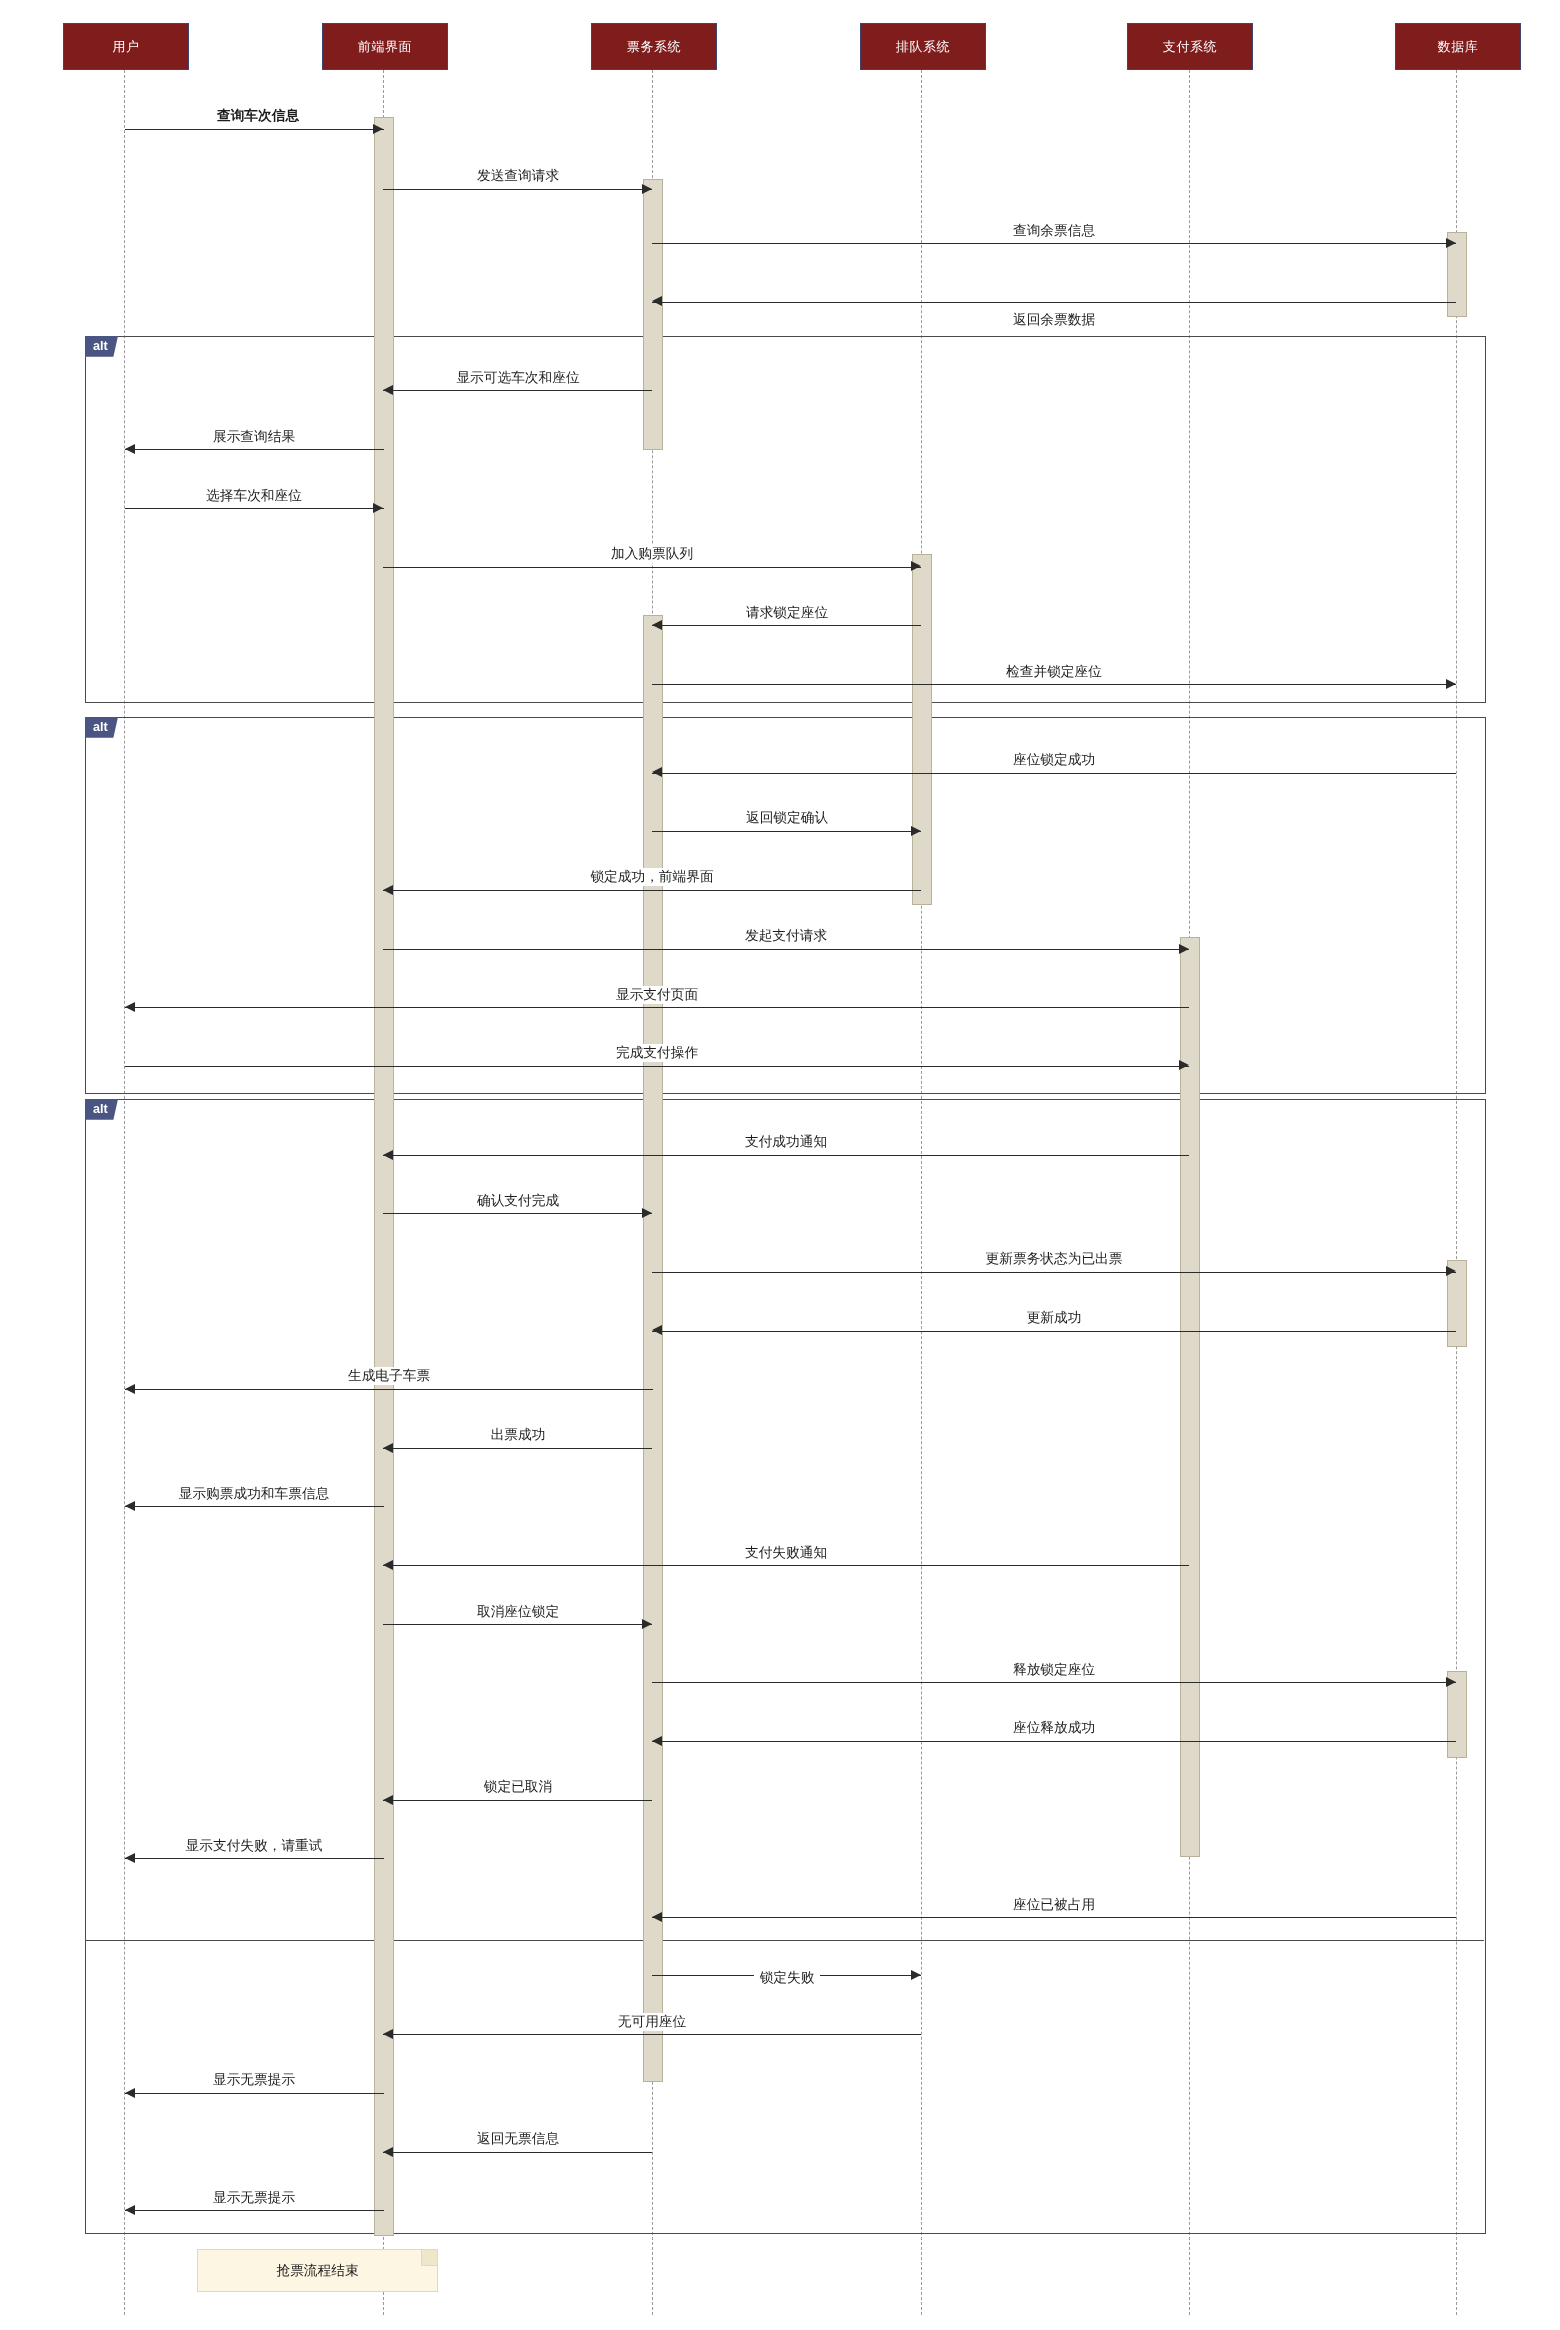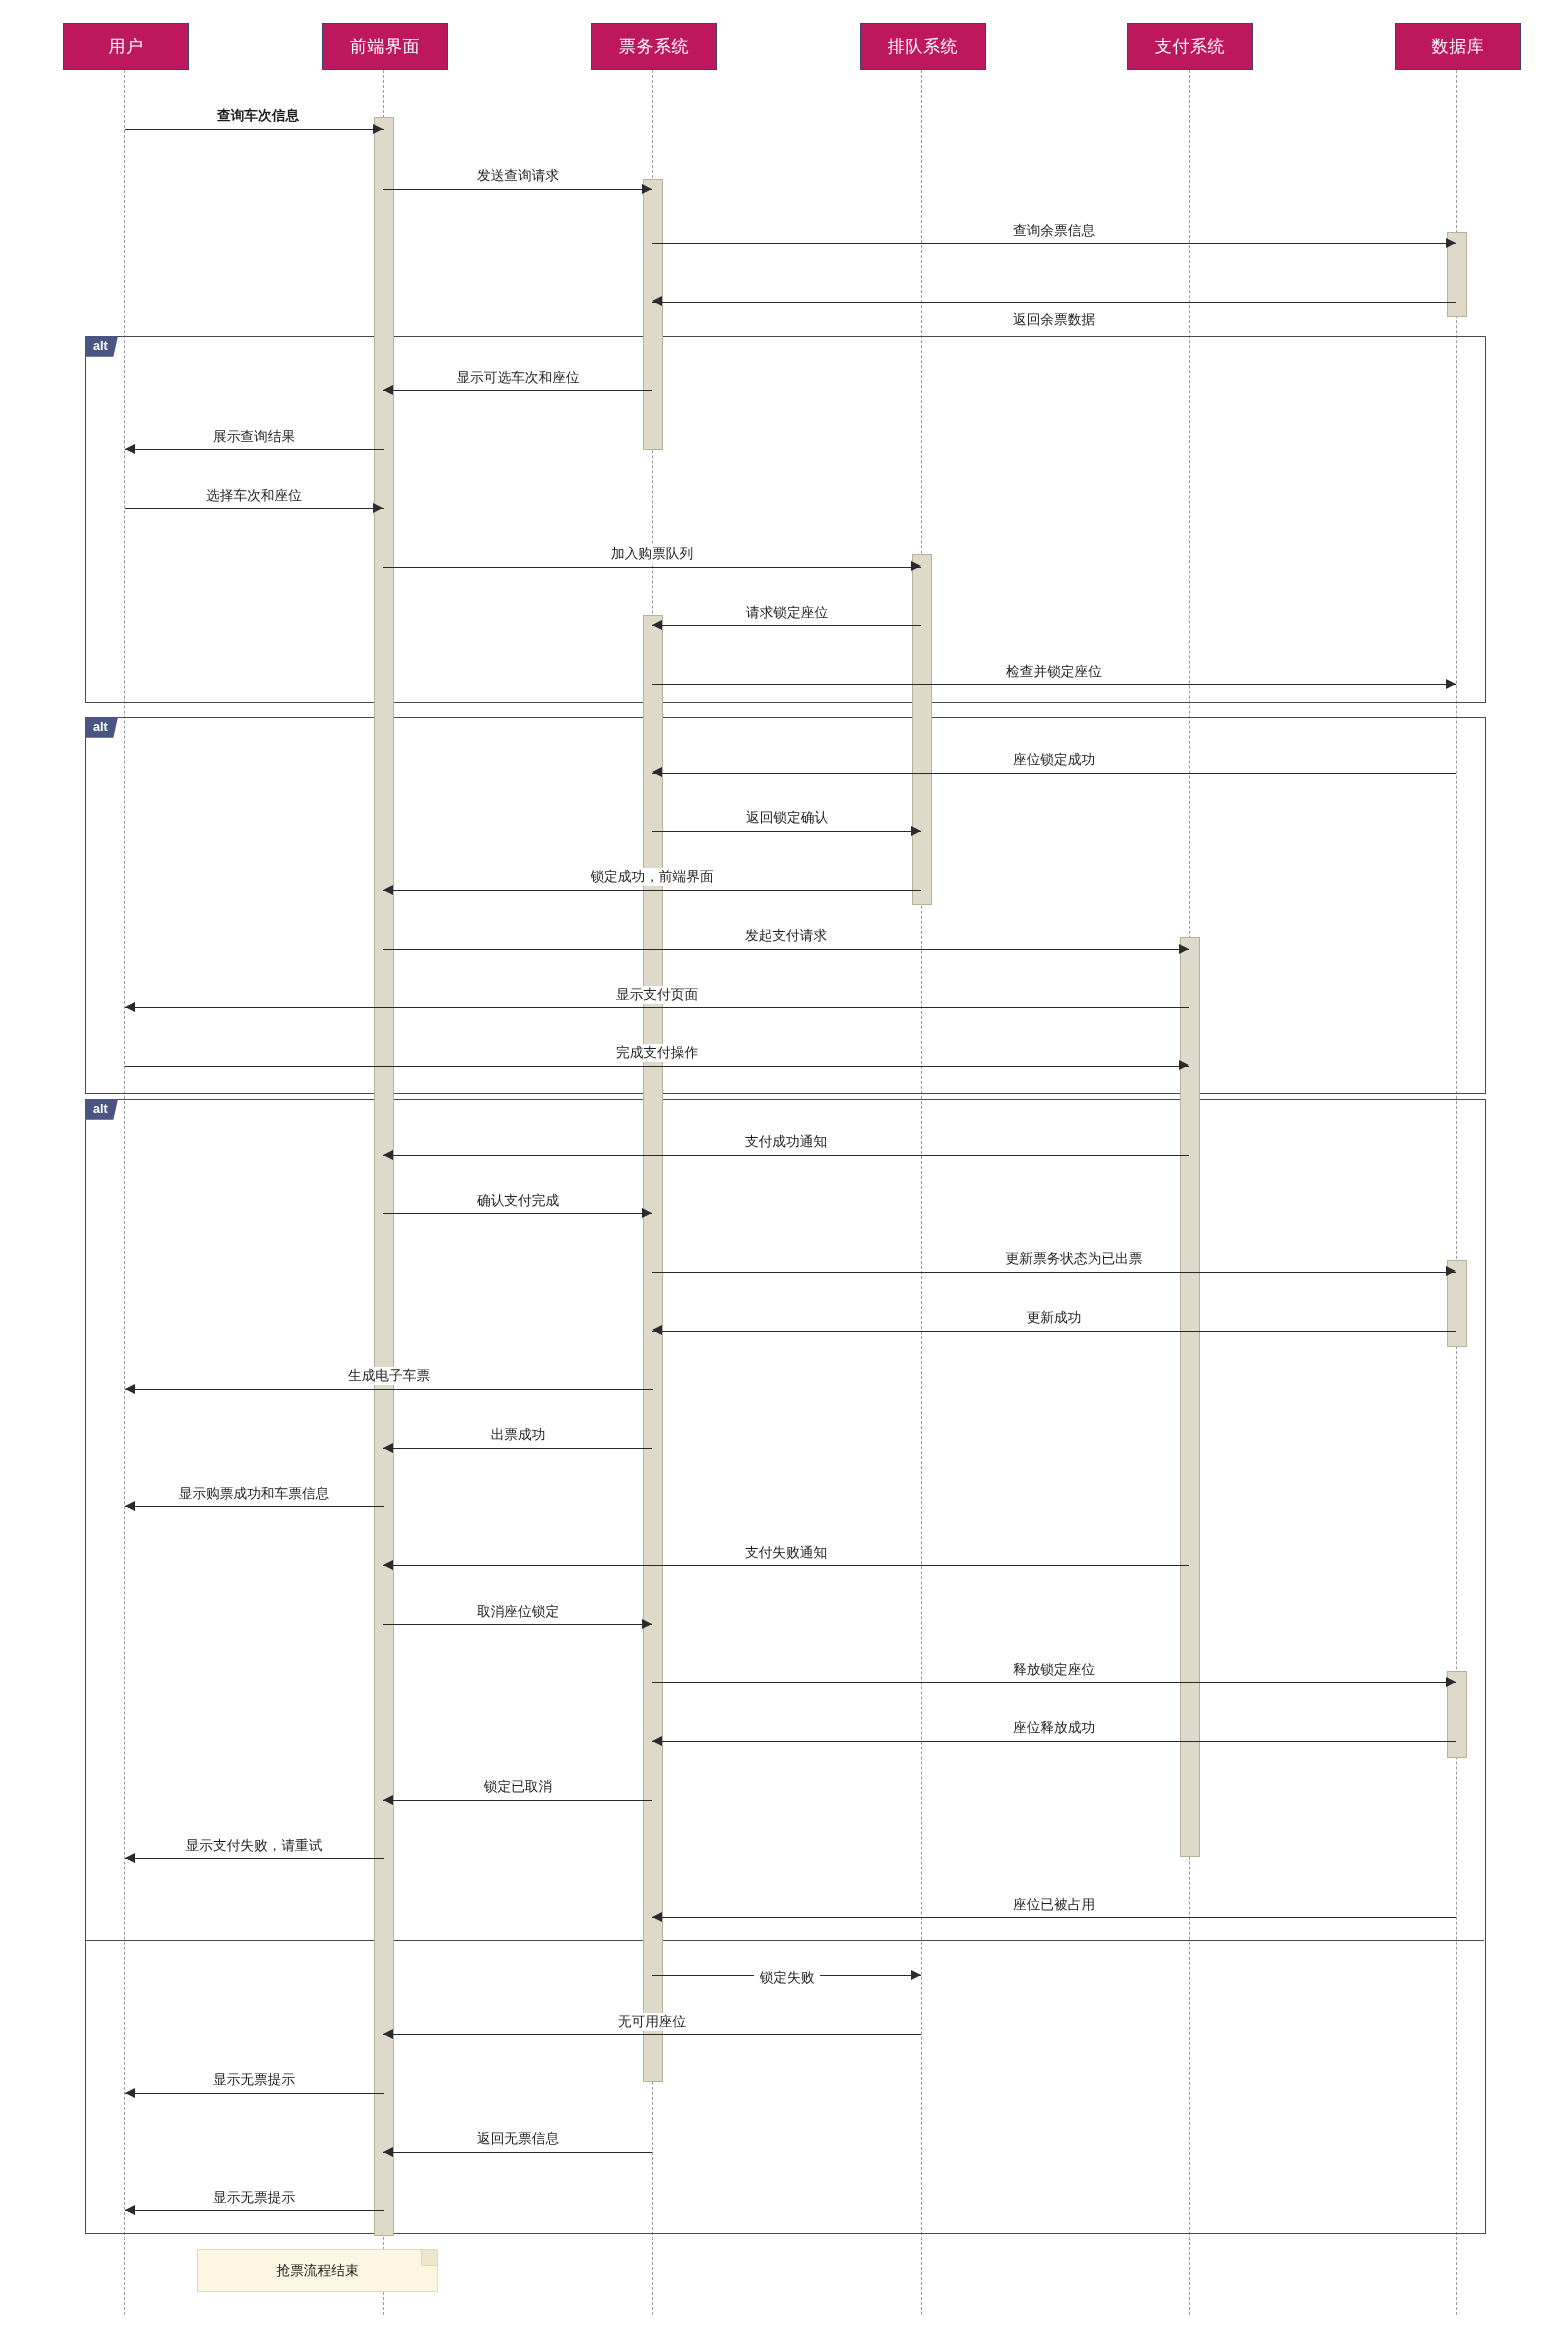--- a/index.html
+++ b/index.html
@@ -1,19 +1,19 @@
 <!DOCTYPE html>
 <html style="font-size:9.2px"><head>
 <meta charset="utf-8">
 <style>
   html,body{margin:0;padding:0;background:#ffffff;}
   body{font-family:"Liberation Sans","DejaVu Sans",sans-serif;}
   #canvas{position:relative;width:1561px;height:2330px;background:#ffffff;overflow:hidden;}
-  .actor-box{position:absolute;background:#be185d;border:1.1px solid #3b4570;color:#ffffff;
-             display:flex;align-items:center;justify-content:center;font-size:17px;letter-spacing:0.6px;}
+  .actor-box{position:absolute;background:#7f1d1d;border:1.1px solid #3b4570;color:#ffffff;
+             display:flex;align-items:center;justify-content:center;font-size:13px;letter-spacing:0.6px;}
   .lifeline{position:absolute;width:0;border-left:1.7px dashed #9a9a9a;}
   .activation{position:absolute;background:#ded9c8;border:1.1px solid #b9b29a;}
   .msg{position:absolute;height:0;border-top:1.7px solid #2b2b2b;}
   .arrowhead{position:absolute;width:0;height:0;border-top:5.2px solid transparent;border-bottom:5.2px solid transparent;}
   .arrow-right{border-left:10.3px solid #2b2b2b;}
   .arrow-left{border-right:10.3px solid #2b2b2b;}
   .msg-label{position:absolute;font-size:13.7px;color:#1d1d1d;background:#ffffff;padding:0 5.7px;
              transform:translate(-50%,-100%);white-space:nowrap;}
   .frame{position:absolute;border:1.1px solid #4a4a4a;}
   .frame-hr{position:absolute;height:0;border-top:1.1px solid #4a4a4a;}
@@ -98,21 +98,21 @@
     <div class="arrowhead arrow-right" style="left: 1179px; top: 1060px;"></div>
     <div class="msg-label" style="left: 657px; top: 1062px;">完成支付操作</div>
     <div class="msg" style="left: 383px; top: 1155px; width: 806px;"></div>
     <div class="arrowhead arrow-left" style="left: 383px; top: 1150px;"></div>
     <div class="msg-label" style="left: 786px; top: 1151px;">支付成功通知</div>
     <div class="msg" style="left: 383px; top: 1213px; width: 269px;"></div>
     <div class="arrowhead arrow-right" style="left: 642px; top: 1208px;"></div>
     <div class="msg-label" style="left: 518px; top: 1210px;">确认支付完成</div>
     <div class="msg" style="left: 652px; top: 1272px; width: 804px;"></div>
     <div class="arrowhead arrow-right" style="left: 1446px; top: 1266px;"></div>
-    <div class="msg-label" style="left: 1054px; top: 1268px; margin-left: 20px;">更新票务状态为已出票</div>
+    <div class="msg-label" style="left: 1054px; top: 1268px;">更新票务状态为已出票</div>
     <div class="msg" style="left: 652px; top: 1331px; width: 804px;"></div>
     <div class="arrowhead arrow-left" style="left: 652px; top: 1325px;"></div>
     <div class="msg-label" style="left: 1054px; top: 1327px;">更新成功</div>
     <div class="msg" style="left: 125px; top: 1389px; width: 528px;"></div>
     <div class="arrowhead arrow-left" style="left: 125px; top: 1384px;"></div>
     <div class="msg-label" style="left: 389px; top: 1385px;">生成电子车票</div>
     <div class="msg" style="left: 383px; top: 1448px; width: 269px;"></div>
     <div class="arrowhead arrow-left" style="left: 383px; top: 1443px;"></div>
     <div class="msg-label" style="left: 518px; top: 1444px;">出票成功</div>
     <div class="msg" style="left: 125px; top: 1506px; width: 259px;"></div>

